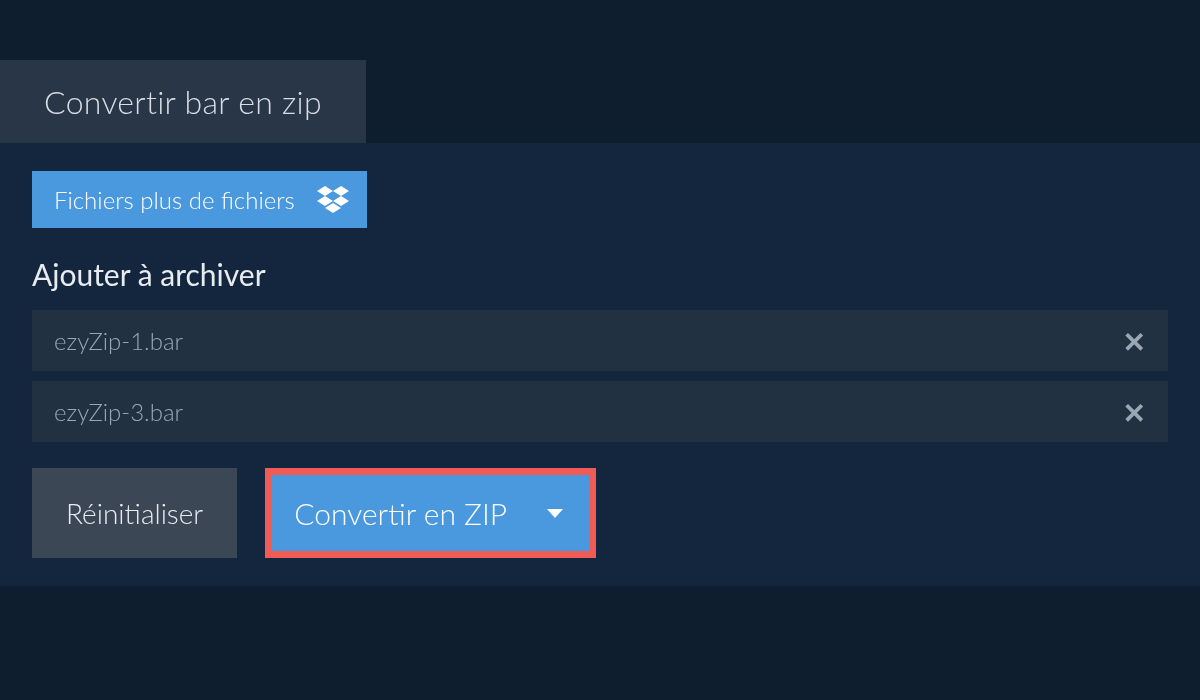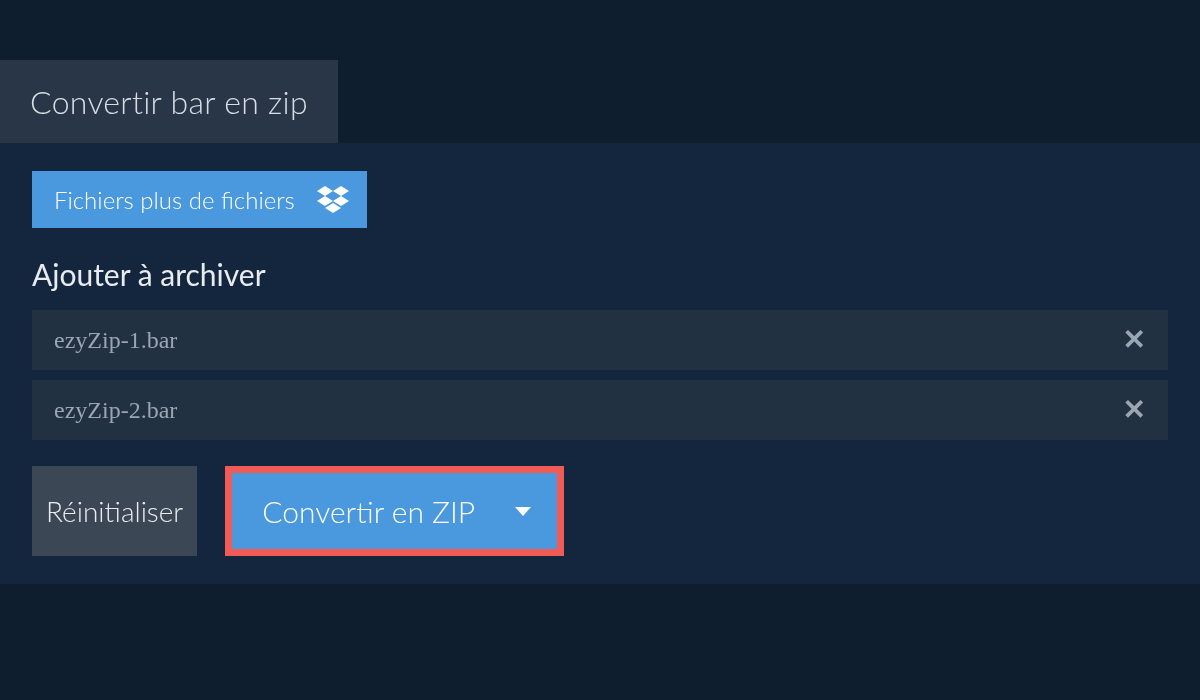--- a/index.html
+++ b/index.html
@@ -17,21 +17,21 @@
     }
     .top-bar {
       height: 60px;
       background: #0f1e2e;
     }
     .tab-container {
       display: flex;
     }
     .tab {
       background: #293647;
-      padding: 22px 30px;
+      padding: 22px 44px;
       color: #d8dde3;
       font-size: 32px;
       font-weight: 300;
       letter-spacing: 0.3px;
     }
     .content {
       padding: 28px 32px;
       background: #13263d;
     }
     .add-files-btn {
@@ -54,21 +54,20 @@
       color: #e8ecf0;
       font-size: 30px;
       font-weight: 400;
       margin-top: 28px;
       margin-bottom: 18px;
     }
     .file-list {
       display: flex;
       flex-direction: column;
       gap: 10px;
-      font-family: Liberation Serif, serif;
     }
     .file-row {
       display: flex;
       align-items: center;
       justify-content: space-between;
       background: #223141;
       padding: 16px 22px;
     }
     .file-name {
       color: #9ba6b3;
@@ -84,35 +83,35 @@
     }
     .button-row {
       display: flex;
       gap: 28px;
       margin-top: 26px;
       align-items: stretch;
     }
     .reset-btn {
       background: #3b4755;
       color: #e8ecf0;
-      padding: 24px 14px;
+      padding: 24px 34px;
       font-size: 28px;
       font-weight: 300;
       cursor: pointer;
       display: flex;
       align-items: center;
     }
     .convert-wrapper {
       border: 7px solid #f05b56;
       display: flex;
     }
     .convert-btn {
       background: #4a98de;
       color: #ffffff;
-      padding: 20px 26px 20px 30px;
+      padding: 20px 26px 20px 22px;
       font-size: 30px;
       font-weight: 300;
       cursor: pointer;
       display: flex;
       align-items: center;
       gap: 40px;
     }
     .caret-down {
       width: 0;
       height: 0;
@@ -149,21 +148,21 @@
   </div>
 
   <div class="section-heading">Ajouter à archiver</div>
 
   <div class="file-list">
     <div class="file-row">
       <span class="file-name">ezyZip-1.bar</span>
       <span class="close-icon">✕</span>
     </div>
     <div class="file-row">
-      <span class="file-name">ezyZip-2.bar</span>
+      <span class="file-name">ezyZip-3.bar</span>
       <span class="close-icon">✕</span>
     </div>
   </div>
 
   <div class="button-row">
     <div class="reset-btn">
       <span>Réinitialiser</span>
     </div>
     <div class="convert-wrapper">
       <div class="convert-btn">

